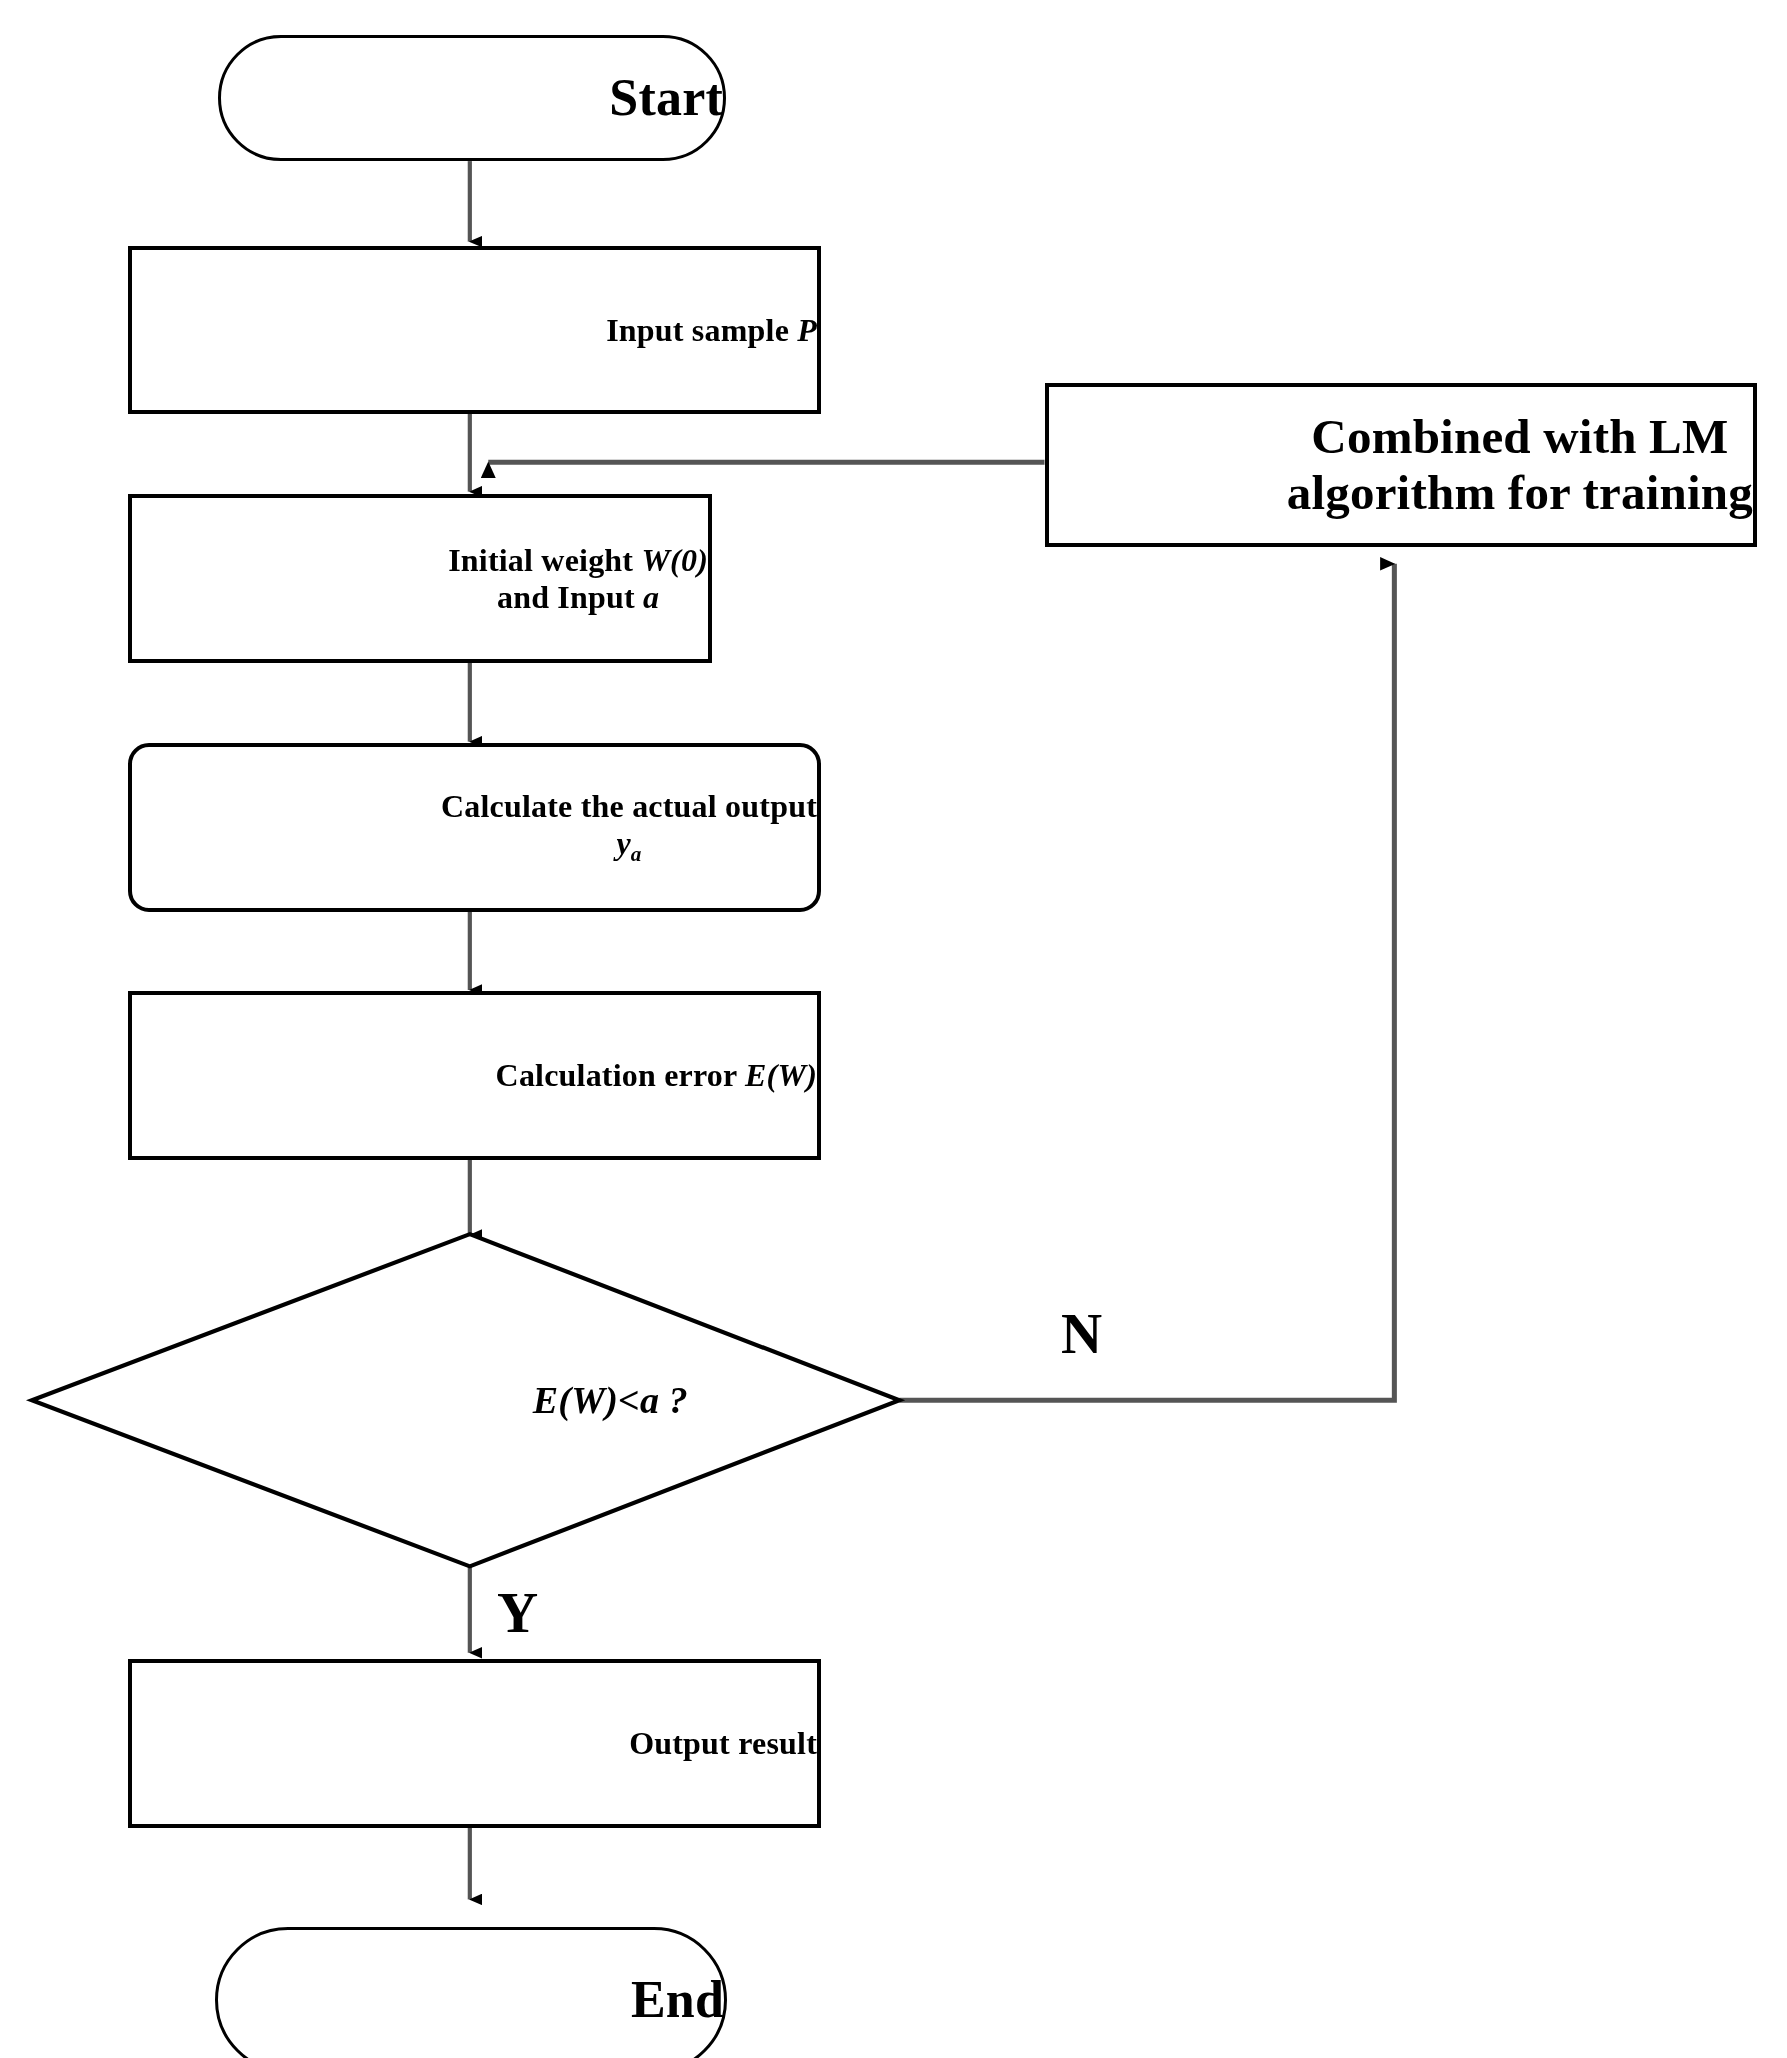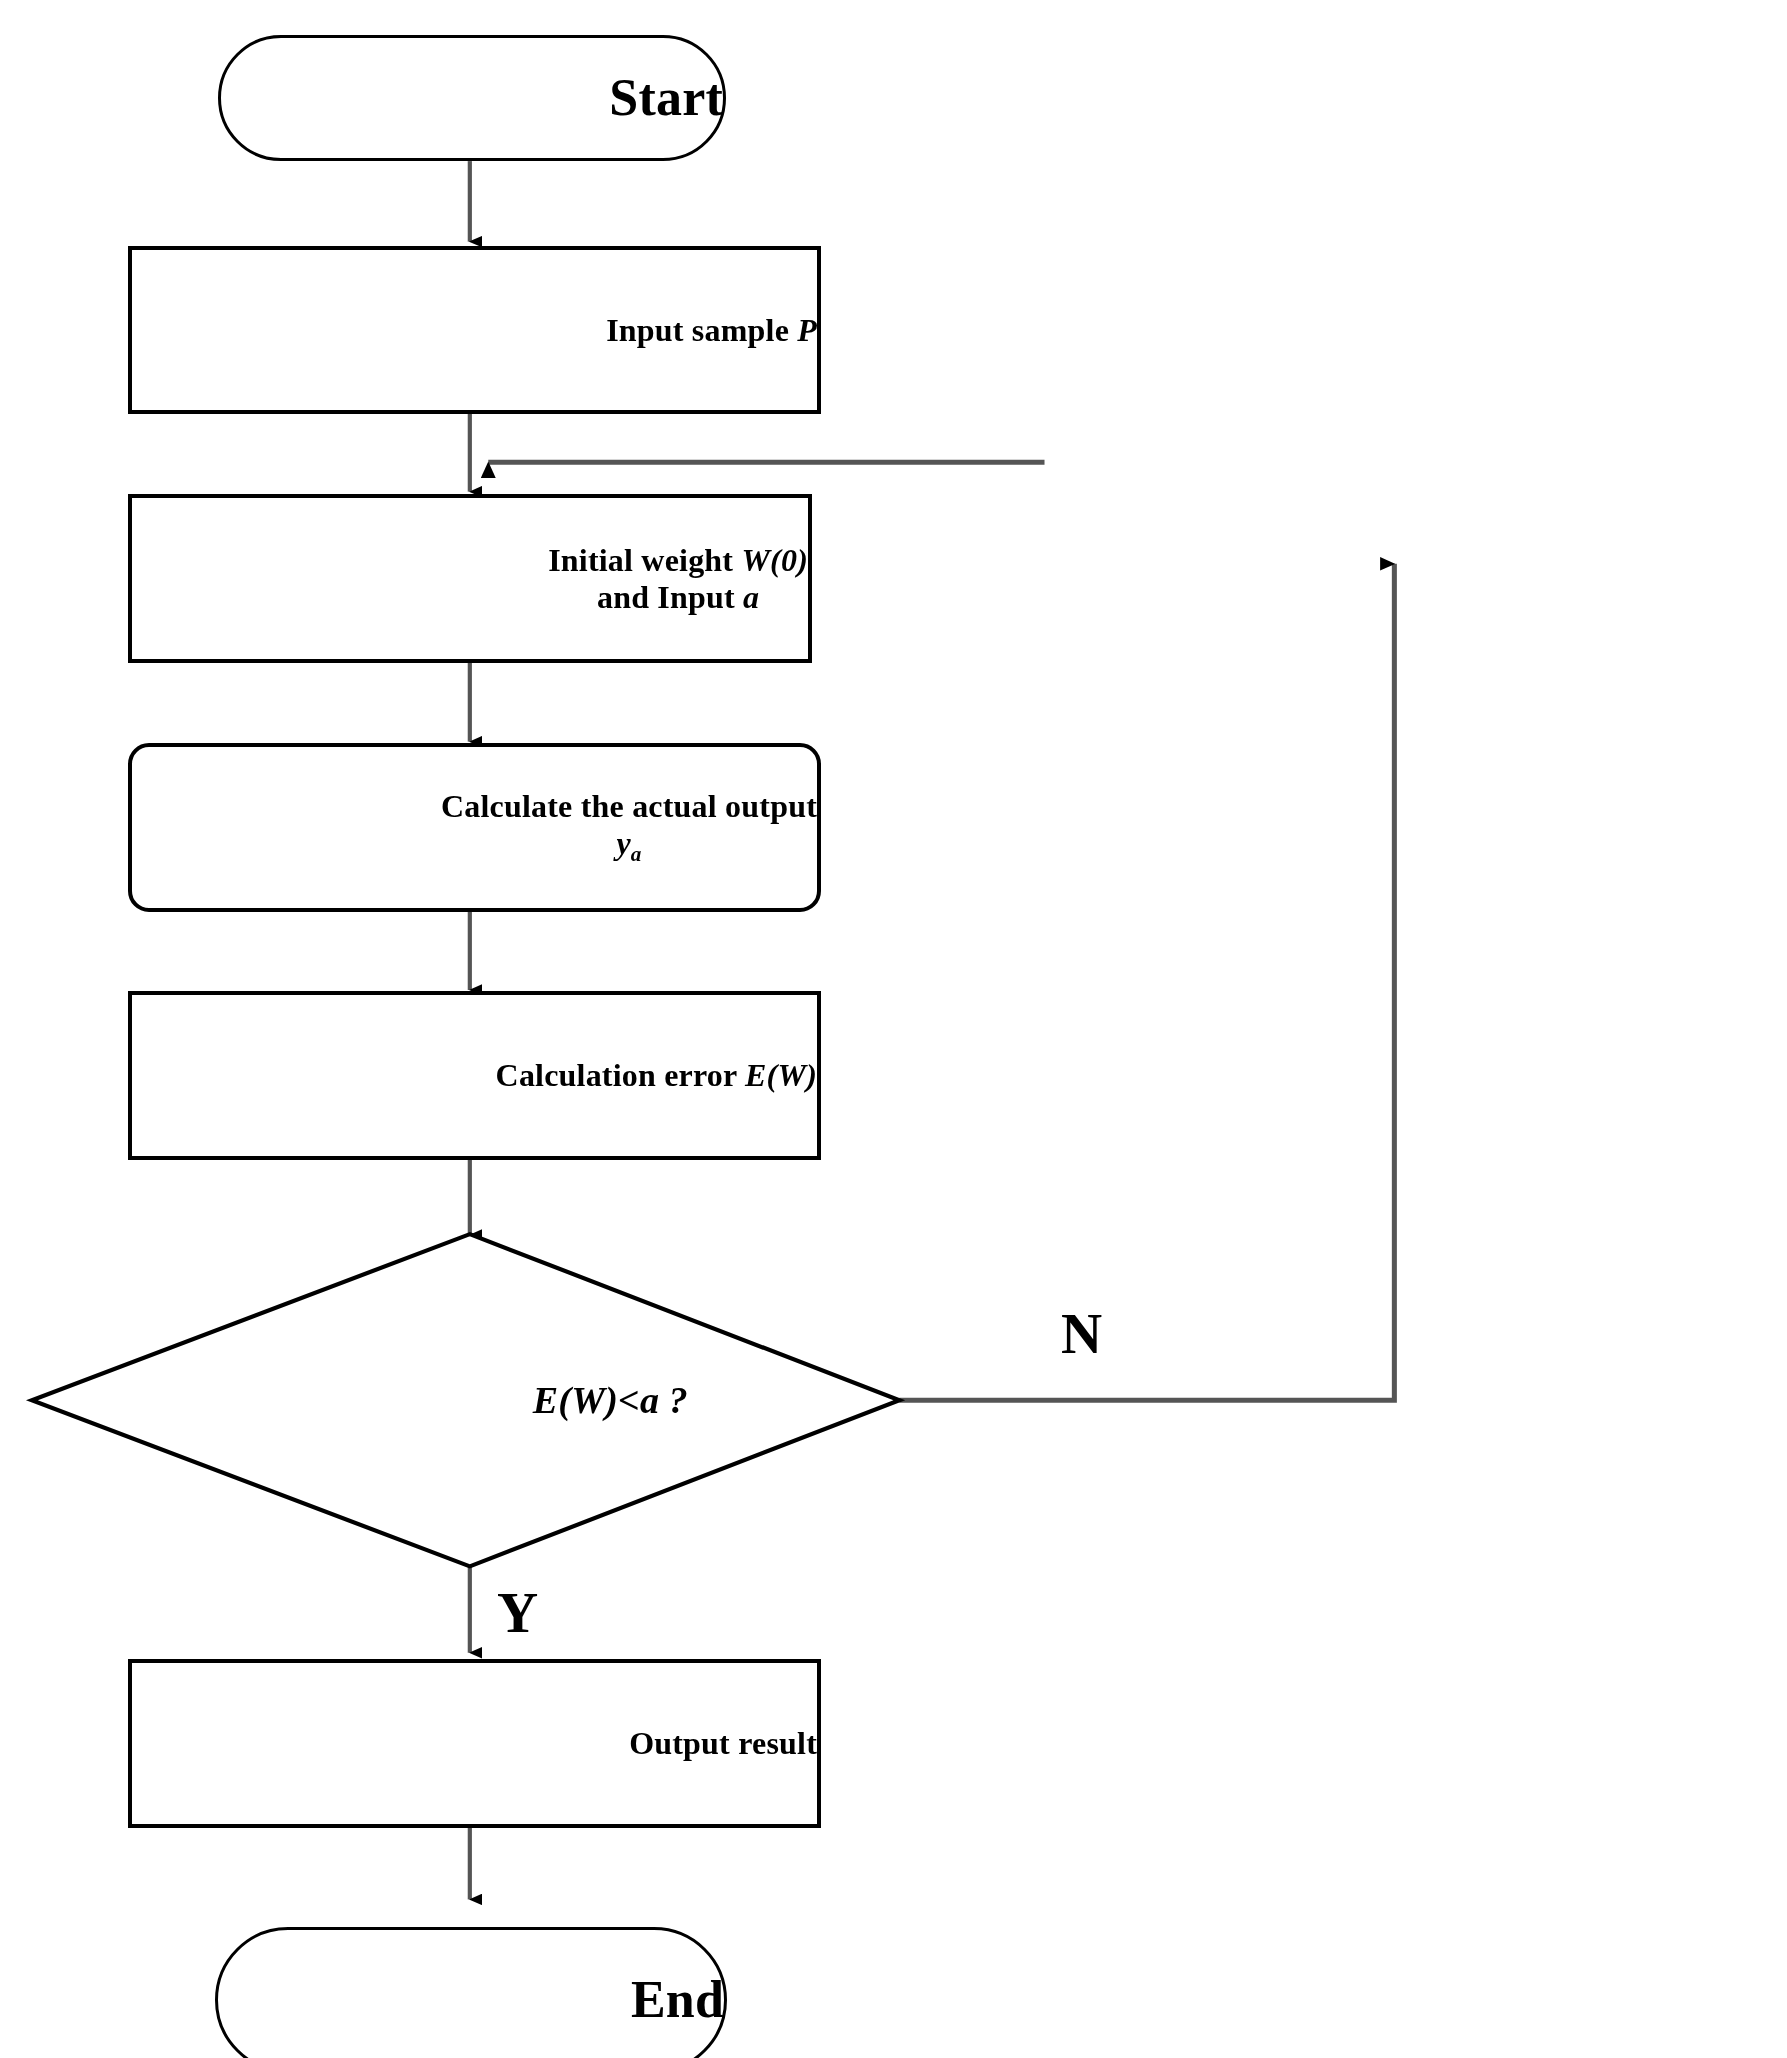--- a/index.html
+++ b/index.html
@@ -105,21 +105,21 @@
   <div class="node terminator" style="left:218px; top:35px; width:508px; height:126px;">
     <span class="node-text t-start">Start</span>
   </div>
 
   <div class="node process" style="left:128px; top:246px; width:693px; height:168px;">
     <span class="node-text t-box">
       <span>Input sample </span><span class="em">P</span>
     </span>
   </div>
 
-  <div class="node process" style="left:128px; top:494px; width:684px; height:169px;">
+  <div class="node process" style="left:128px; top:494px; width:584px; height:169px;">
     <span class="node-text t-box">
       <span>Initial weight </span><span class="em">W(0)</span><br>
       <span>and Input </span><span class="em">a</span>
     </span>
   </div>
 
   <div class="node process" style="left:128px; top:743px; width:693px; height:169px;border-radius:21px;">
     <span class="node-text t-box">
       <span>Calculate the actual output</span><br>
       <span class="em">y</span><span class="sub">a</span>
@@ -129,20 +129,26 @@
   <div class="node process" style="left:128px; top:991px; width:693px; height:169px;">
     <span class="node-text t-box">
       <span>Calculation error </span><span class="em">E(W)</span>
     </span>
   </div>
 
   <div class="node" style="left:252px; top:1355px; width:436px; height:92px; background:transparent;">
     <span class="node-text t-diamond">E(W)&lt;a ?</span>
   </div>
 
+  <div class="node process" style="left:1045px; top:383px; width:712px; height:164px;">
+    <span class="node-text t-lm">
+      <span>Combined with LM</span><br>
+      <span>algorithm for training</span>
+    </span>
+  </div>
 
   <div class="node process" style="left:128px; top:1659px; width:693px; height:169px;">
     <span class="node-text t-box">Output result</span>
   </div>
 
   <div class="node terminator" style="left:215px; top:1903px; width:512px; height:146px;margin-top:24px;">
     <span class="node-text t-start">End</span>
   </div>
 
   <div class="branch-label" style="left:1061px; top:1305px;">N</div>

